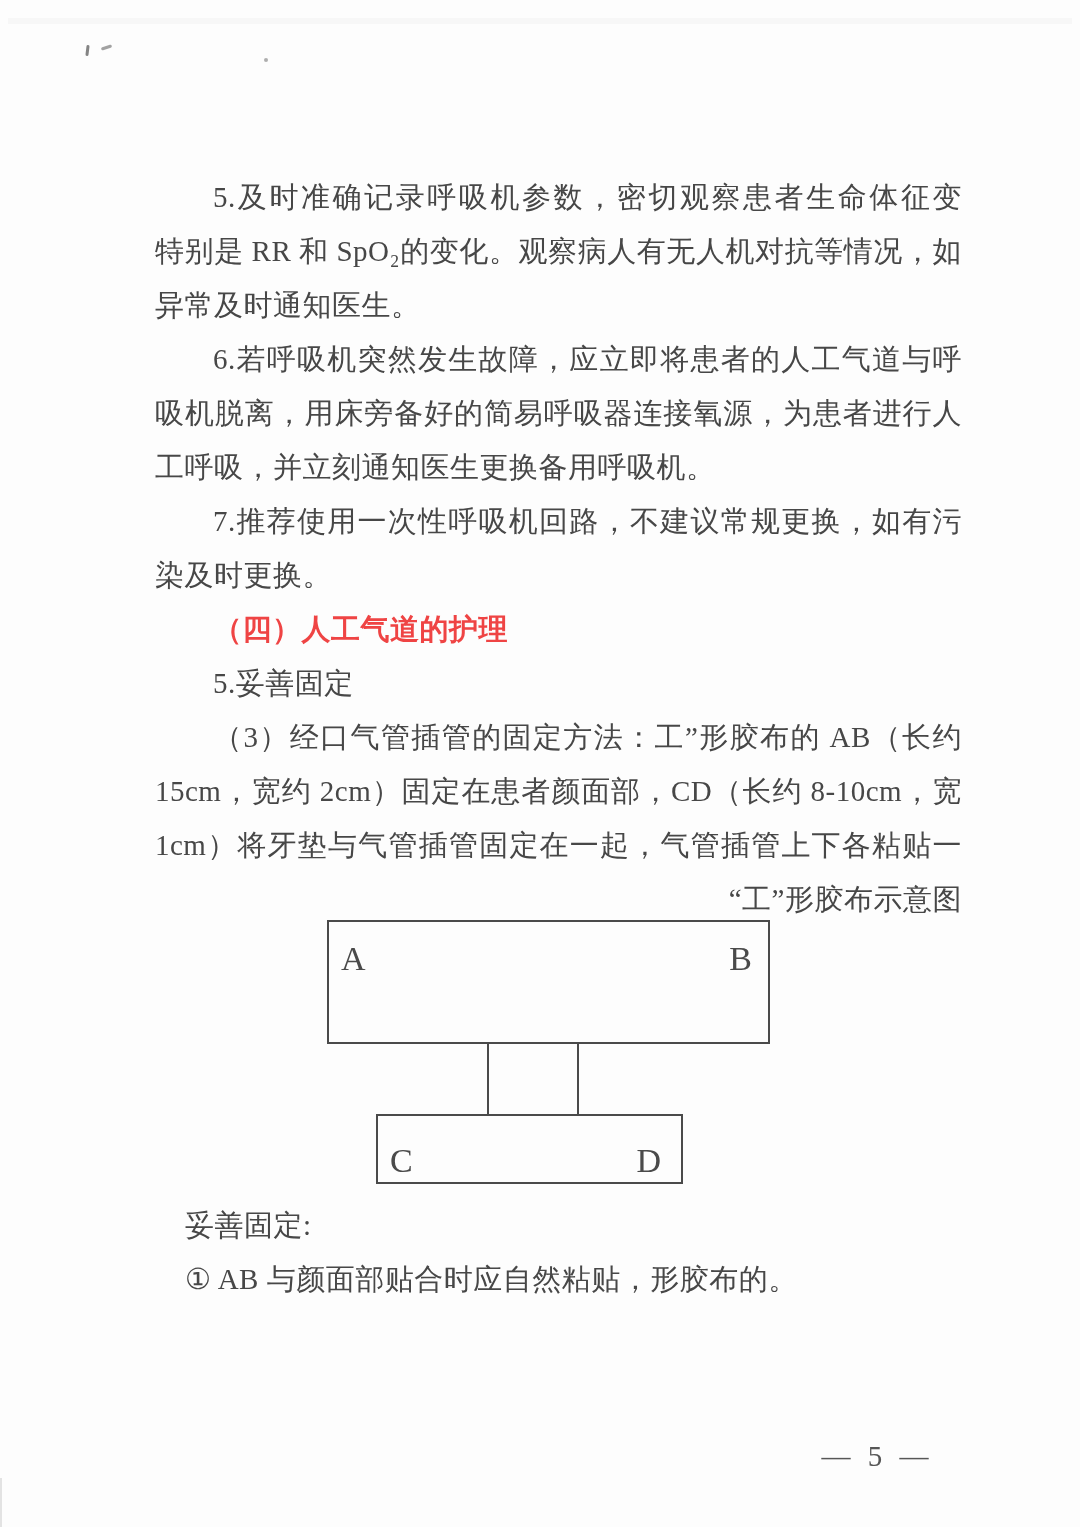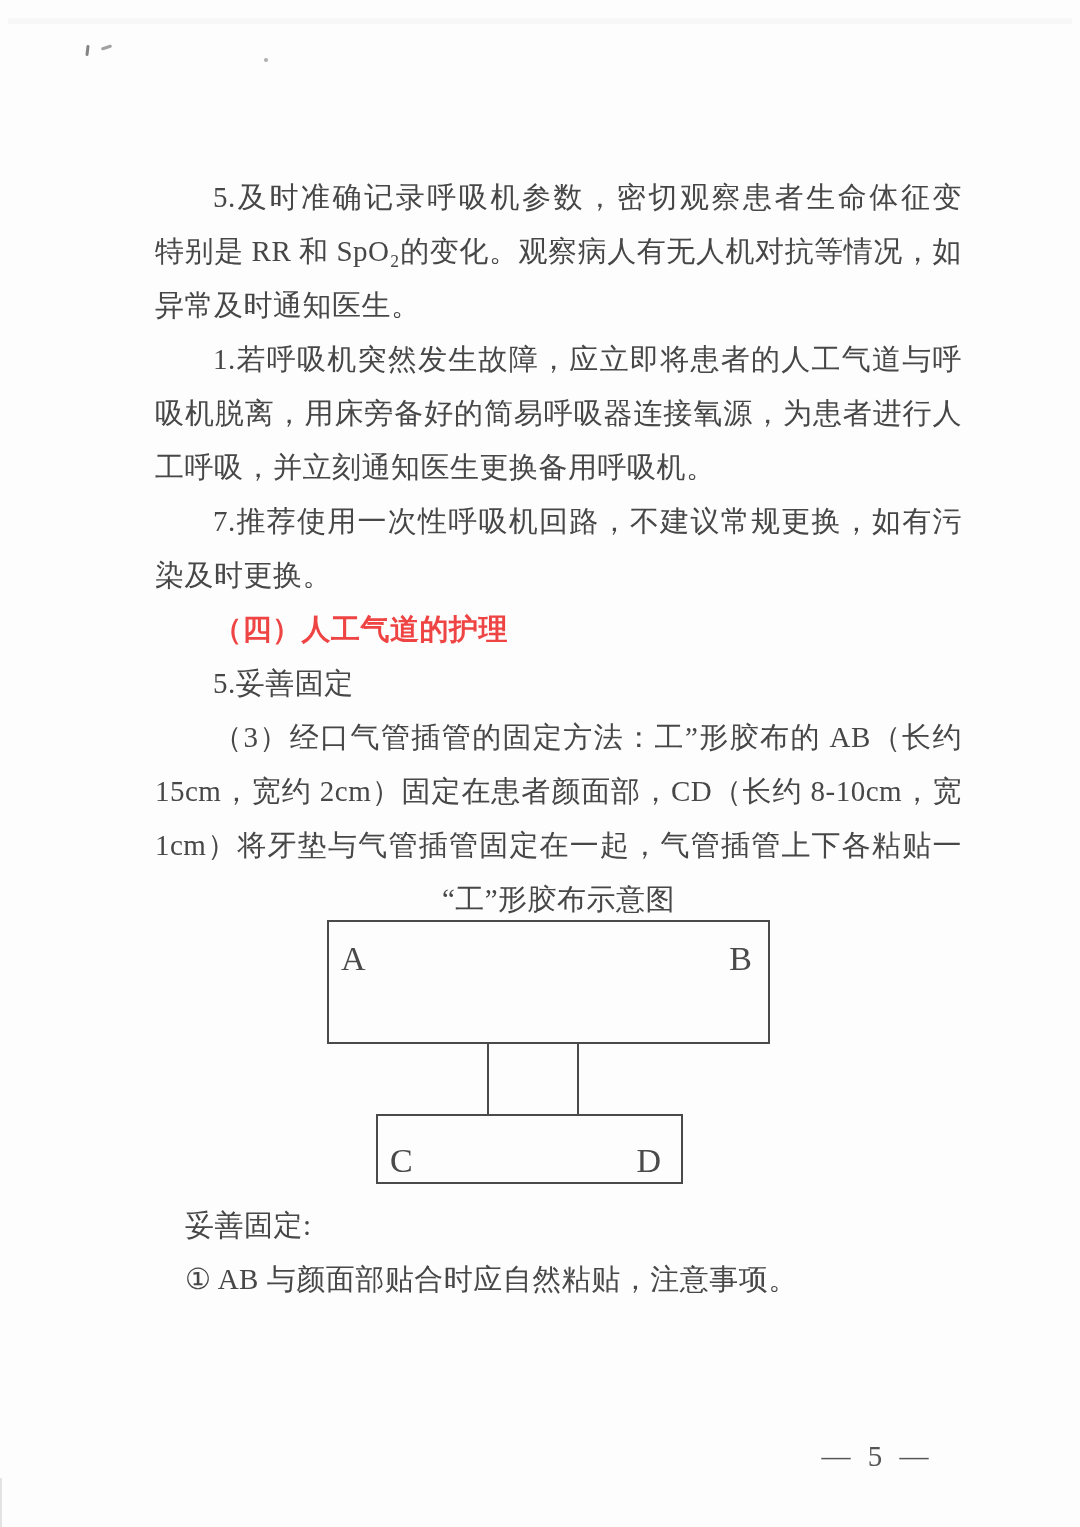--- a/index.html
+++ b/index.html
@@ -48,21 +48,21 @@
   }
   .line { height: 54px; overflow: hidden; }
   .indent { text-indent: 2em; }
   .justify {
     text-align: justify;
     text-align-last: justify;
     text-justify: inter-ideograph;
   }
   .bold { font-weight: bold; color: #ef4444; }
 
-  .fig-title { text-align: center; height: 54px; }
+  .fig-title { text-align: right; height: 54px; }
 
   
   .figure { position: relative; height: 264px; margin-top: -6px; }
   .tape-rect {
     position: absolute;
     border: 2px solid #4a4a4a;
     display: flex;
     justify-content: space-between;
   }
   .rect-ab {
@@ -112,21 +112,21 @@
   <div class="speck-2"></div>
   <div class="speck-3"></div>
   <div class="edge-sliver"></div>
 
   <div class="doc">
 
     <div class="line indent justify">5.及时准确记录呼吸机参数，密切观察患者生命体征变化，</div>
     <div class="line justify">特别是 RR 和 SpO₂的变化。观察病人有无人机对抗等情况，如有</div>
     <div class="line">异常及时通知医生。</div>
 
-    <div class="line indent justify">1.若呼吸机突然发生故障，应立即将患者的人工气道与呼</div>
+    <div class="line indent justify">6.若呼吸机突然发生故障，应立即将患者的人工气道与呼</div>
     <div class="line justify">吸机脱离，用床旁备好的简易呼吸器连接氧源，为患者进行人</div>
     <div class="line">工呼吸，并立刻通知医生更换备用呼吸机。</div>
 
     <div class="line indent justify">7.推荐使用一次性呼吸机回路，不建议常规更换，如有污</div>
     <div class="line">染及时更换。</div>
 
     <div class="line indent bold">（四）人工气道的护理</div>
 
     <div class="line indent">5.妥善固定</div>
 
@@ -144,20 +144,20 @@
       <div class="conn-line conn-left"></div>
       <div class="conn-line conn-right"></div>
       <div class="tape-rect rect-cd">
         <span class="tape-label">C</span>
         <span class="tape-label">D</span>
       </div>
     </div>
 
     <div class="notes">
       <div class="note-line">妥善固定:</div>
-      <div class="note-line">① AB 与颜面部贴合时应自然粘贴，注意事项。</div>
+      <div class="note-line">① AB 与颜面部贴合时应自然粘贴，形胶布的。</div>
     </div>
 
   </div>
 
   <div class="footer">— 5 —</div>
 
 </div>
 
 </body></html>

